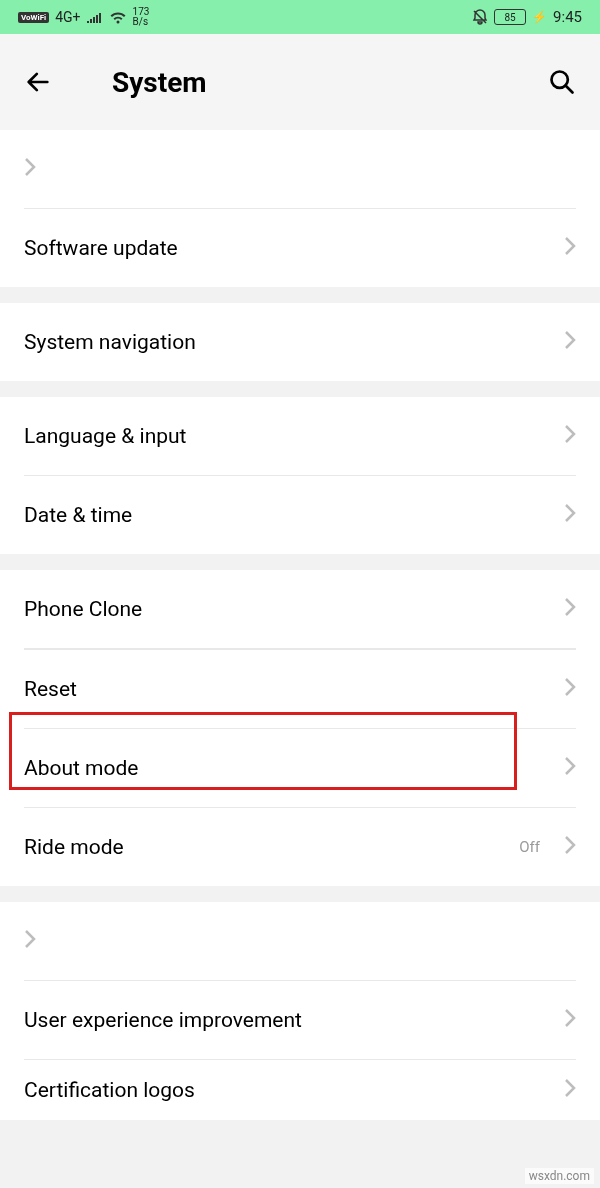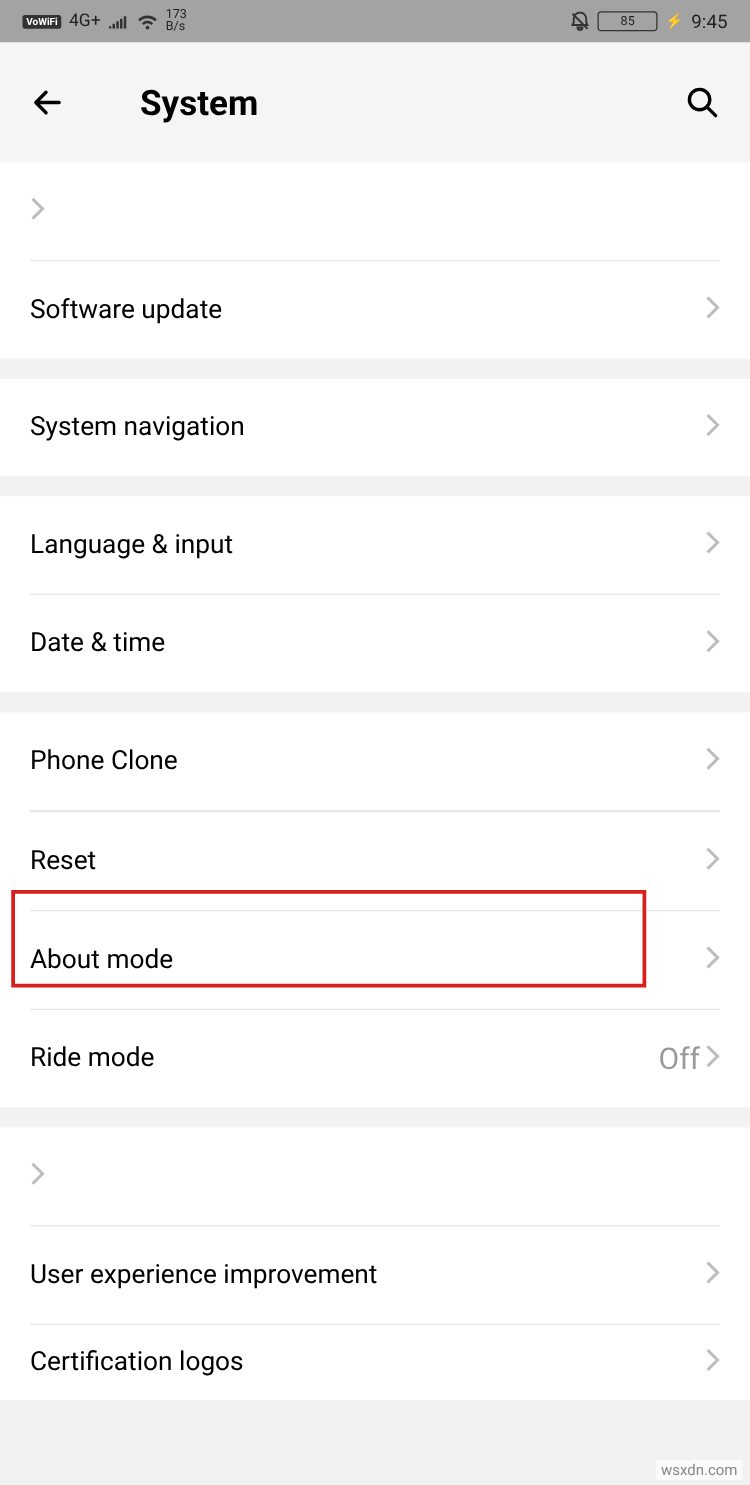--- a/index.html
+++ b/index.html
@@ -10,21 +10,21 @@
     }
     body {
       width: 600px;
       height: 1188px;
       background: #f2f2f2;
       position: relative;
       overflow: hidden;
     }
     .status-bar {
       height: 34px;
-      background: #a3a3a3;
+      background: #86efac;
       display: flex;
       justify-content: space-between;
       align-items: center;
       padding: 0 18px;
       font-size: 13px;
       color: #222;
     }
     .status-left {
       display: flex;
       align-items: center;
@@ -46,21 +46,21 @@
       align-items: flex-start;
     }
     .status-right {
       display: flex;
       align-items: center;
       gap: 6px;
     }
     .battery-box {
       border: 1.5px solid #333;
       border-radius: 3px;
-      width: 48px;
+      width: 32px;
       height: 16px;
       display: flex;
       align-items: center;
       justify-content: center;
       font-size: 10px;
       position: relative;
     }
     .header {
       height: 96px;
       background: #f5f5f5;
@@ -85,23 +85,23 @@
       padding: 0 24px;
       height: 78px;
       position: relative;
     }
     .row-label {
       font-size: 21px;
       color: #000;
       flex: 1;
     }
     .row-value {
-      font-size: 24px;
+      font-size: 15px;
       color: #9a9a9a;
-      margin-right: 4px;
+      margin-right: 24px;
     }
     .divider {
       height: 1px;
       background: #e8e8e8;
       margin: 0 24px;
     }
     .gap {
       height: 16px;
       background: #f2f2f2;
     }

